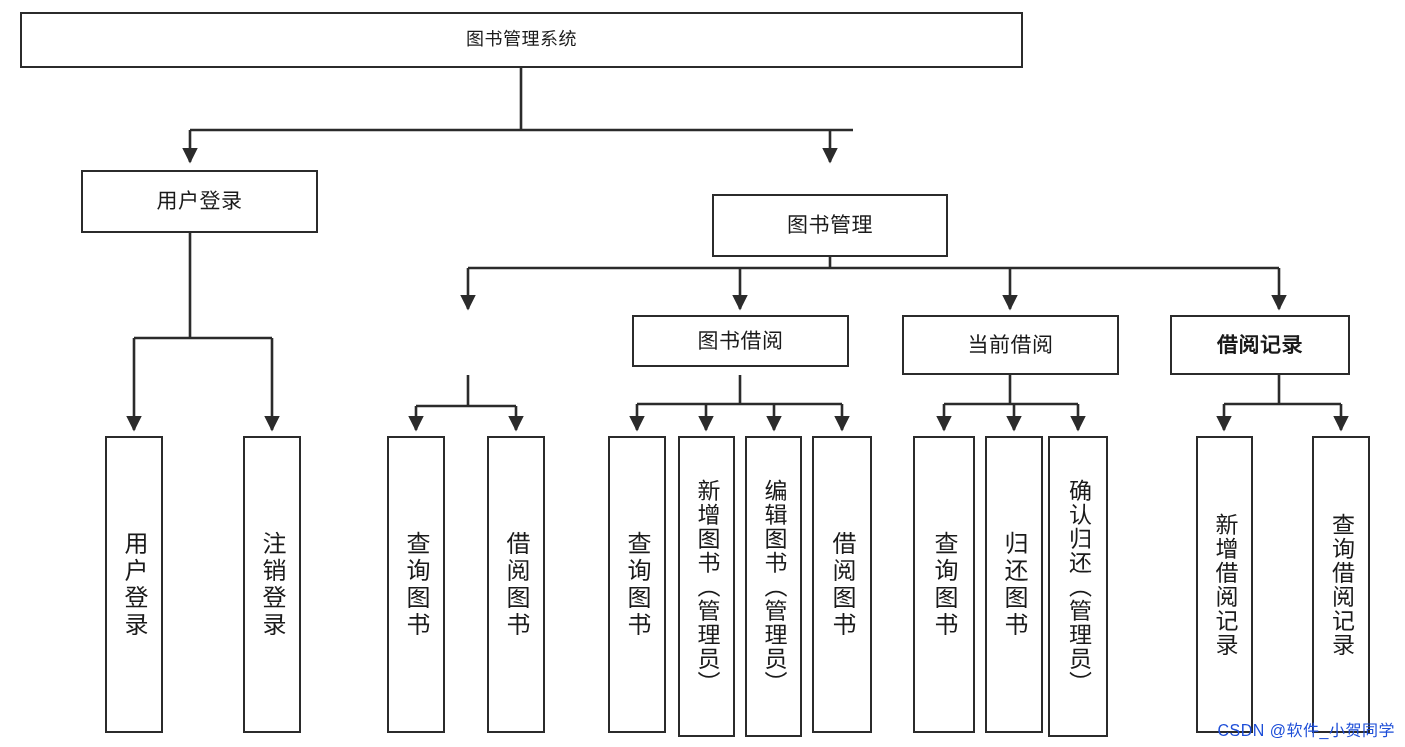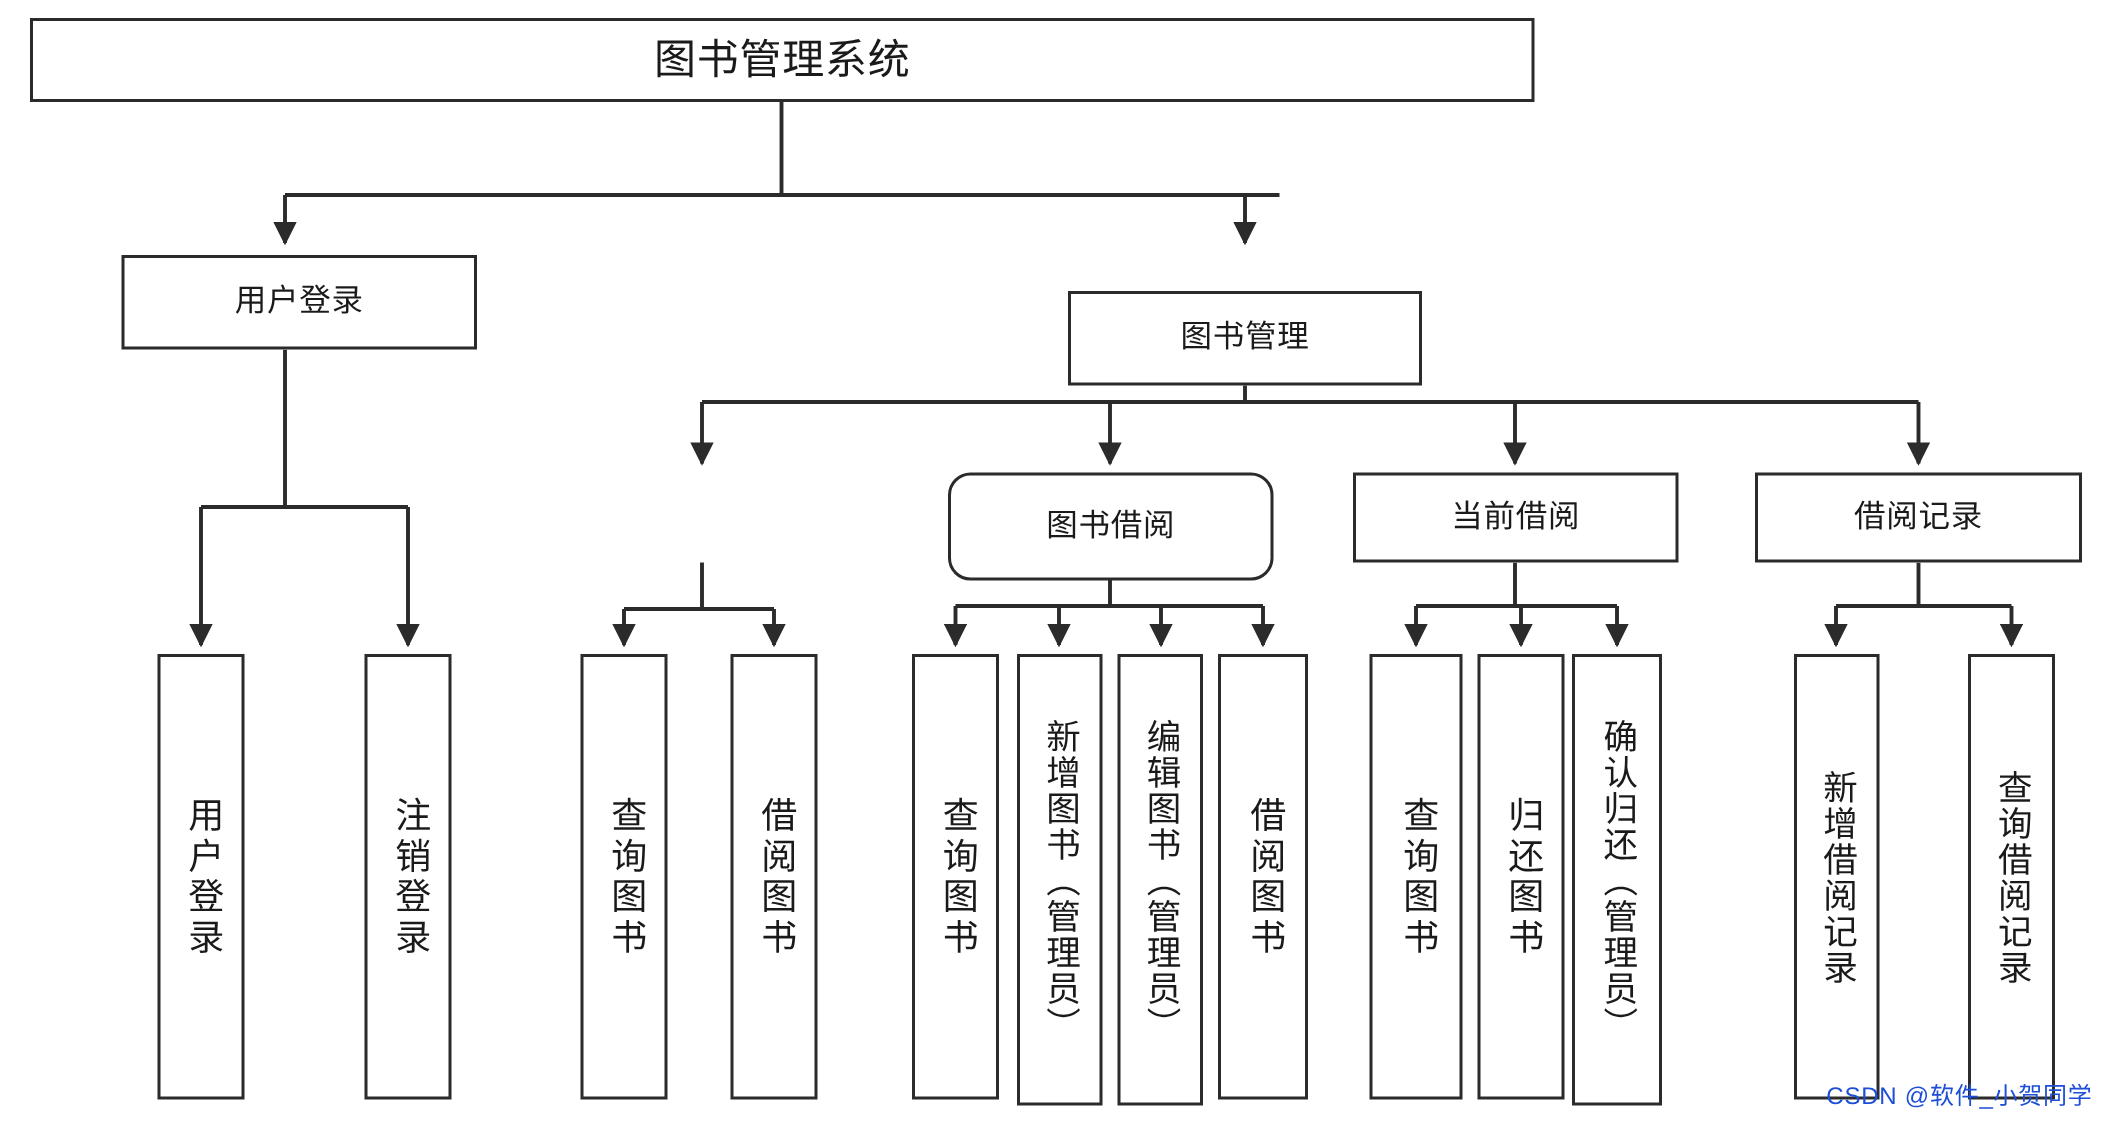--- a/index.html
+++ b/index.html
@@ -42,21 +42,21 @@
     line-height: 1.08;
     letter-spacing: 0.5px;
     white-space: pre;
   }
   
   .node.horiz .node-label {
     writing-mode: horizontal-tb;
     font-size: 21px;
   }
   .node.root .node-label {
-    font-size: 28px;
+    font-size: 18px;
   }
   
   .node.vert {
     align-items: center;
     justify-content: center;
     padding: 4px 0;
   }
   .node.vert .node-label {
     writing-mode: vertical-rl;
     text-orientation: upright;
@@ -140,29 +140,29 @@
 
   <div class="node horiz" style="left:81px; top:170px; width:237px; height:63px;">
     <span class="node-label">用户登录</span>
   </div>
 
   <div class="node horiz" style="left:712px; top:170px; width:236px; height:63px;margin-top:24px;">
     <span class="node-label">图书管理</span>
   </div>
 
 
-  <div class="node horiz" style="left:632px; top:315px; width:217px; height:72px;border-radius:15px;">
+  <div class="node horiz" style="left:632px; top:315px; width:217px; height:52px;">
     <span class="node-label">图书借阅</span>
   </div>
 
   <div class="node horiz" style="left:902px; top:315px; width:217px; height:60px;">
     <span class="node-label">当前借阅</span>
   </div>
 
-  <div class="node horiz" style="left:1170px; top:315px; width:218px; height:60px;">
+  <div class="node horiz" style="left:1170px; top:315px; width:180px; height:60px;font-weight:bold;">
     <span class="node-label">借阅记录</span>
   </div>
 
   <div class="node vert" style="left:105px; top:436px; width:58px; height:297px;">
     <span class="node-label">用户登录</span>
   </div>
   <div class="node vert" style="left:243px; top:436px; width:58px; height:297px;">
     <span class="node-label">注销登录</span>
   </div>
 

